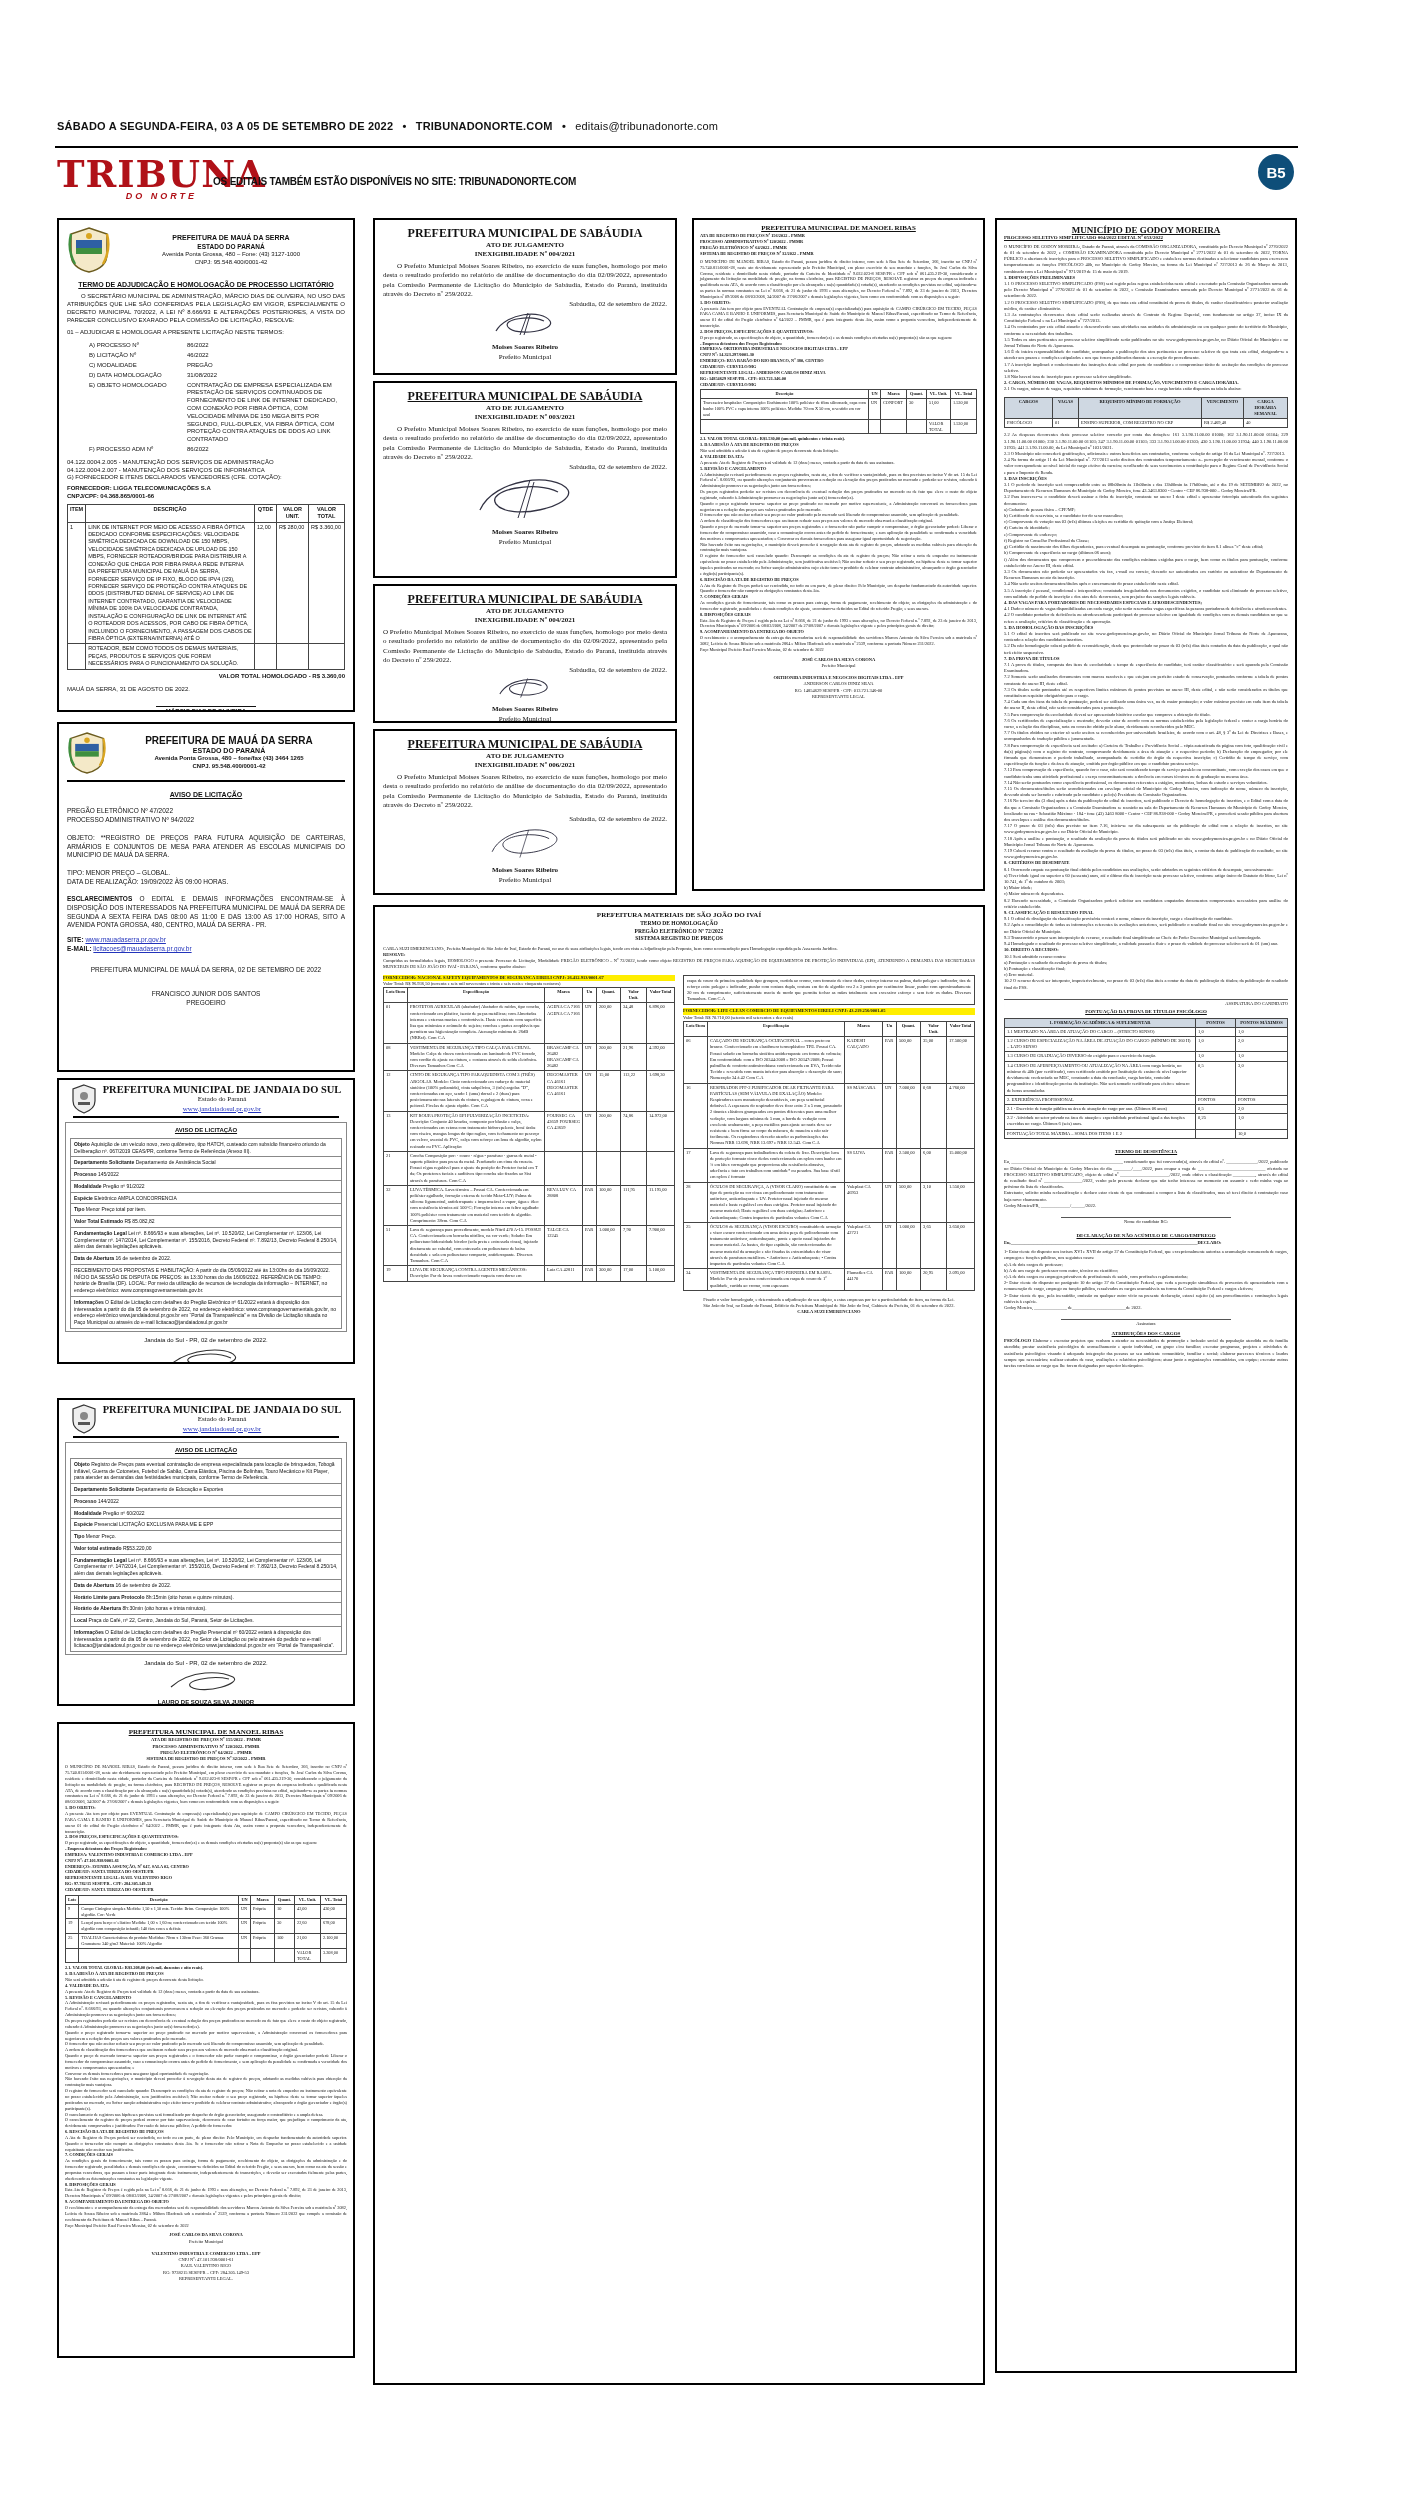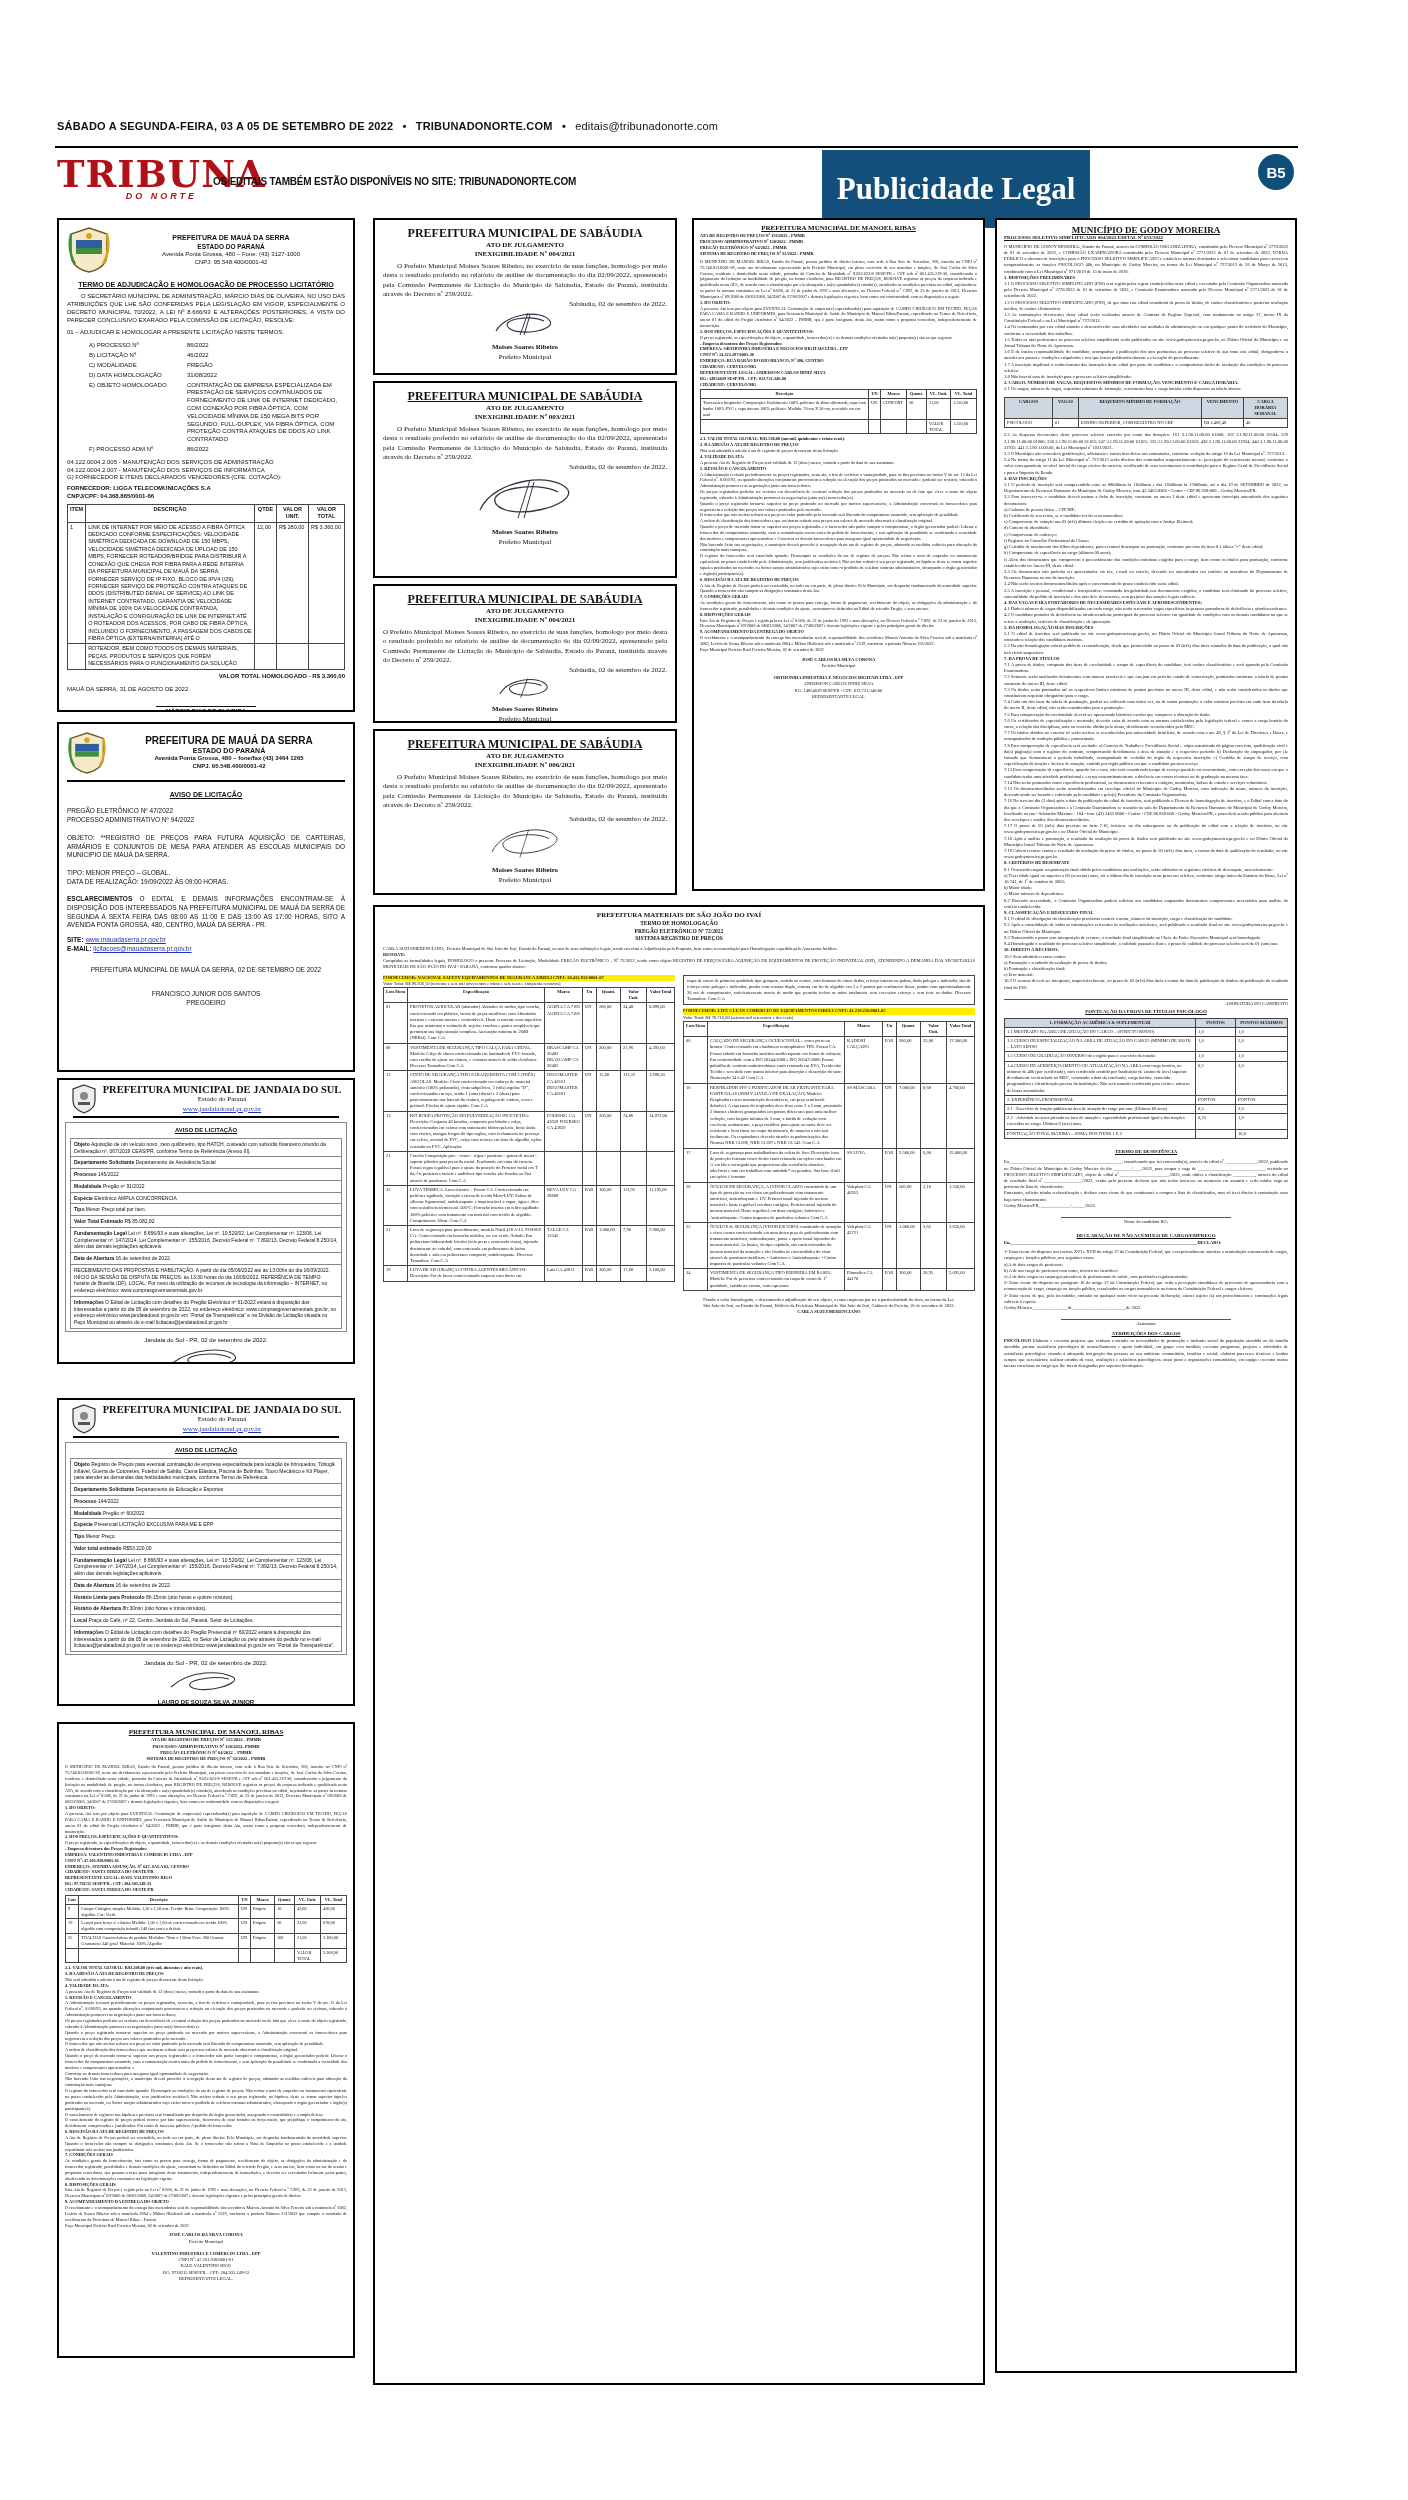--- a/index.html
+++ b/index.html
@@ -59,23 +59,20 @@
     <span style="font-weight:normal">editais@tribunadonorte.com</span>
   </div>
   <div class="abs toprule" style="left:55px;top:146px;width:1243px;"></div>
 
   <div class="abs" style="left:57px;top:158px;width:140px;">
     <div class="brand">TRIBUNA</div>
     <div class="brandsub">DO NORTE</div>
   </div>
   <div class="abs strip" style="left:213px;top:176px;width:600px;">OS EDITAIS TAMBÉM ESTÃO DISPONÍVEIS NO SITE:  TRIBUNADONORTE.COM</div>
 
-  <div class="abs bluebox" style="left:822px;top:150px;width:268px;height:78px;">
-    <span>Publicidade Legal</span>
-  </div>
   <div class="abs badge" style="left:1258px;top:154px;">B5</div>
 
   <section class="box sans" style="left:57px;top:218px;width:298px;height:494px;">
     <div class="orghead">
       <svg class="crest" width="44" height="48" viewBox="0 0 44 48">
         <path d="M22 2 L40 8 V28 Q40 42 22 46 Q4 42 4 28 V8 Z" fill="#f4e9c8" stroke="#6b5b1e" stroke-width="1.5"></path>
         <rect x="9" y="14" width="26" height="8" fill="#2e5fa3"></rect>
         <rect x="9" y="22" width="26" height="6" fill="#3f8f3f"></rect>
         <circle cx="22" cy="10" r="3" fill="#d9a520"></circle>
         <path d="M4 8 Q0 24 8 38" stroke="#3f8f3f" stroke-width="2.5" fill="none"></path>

